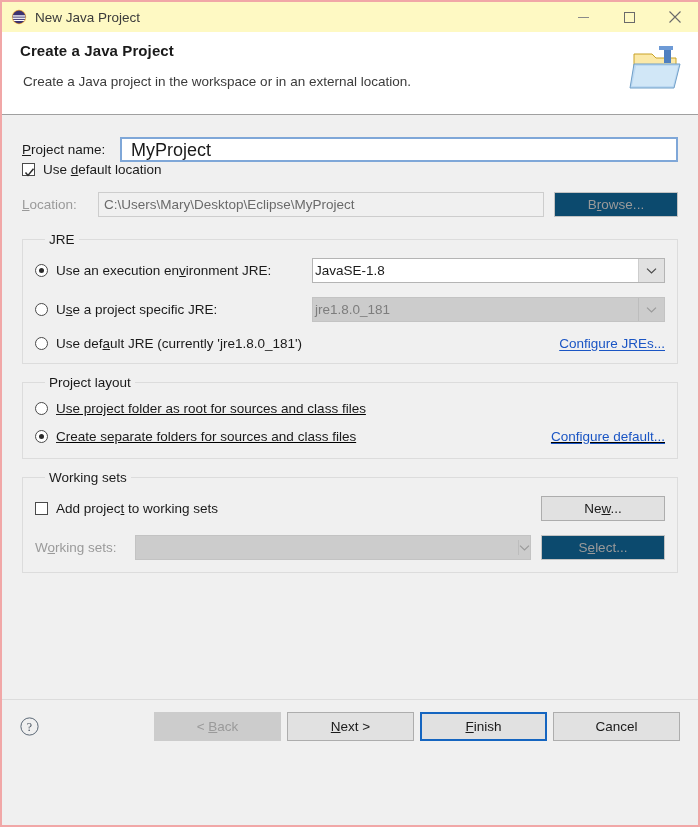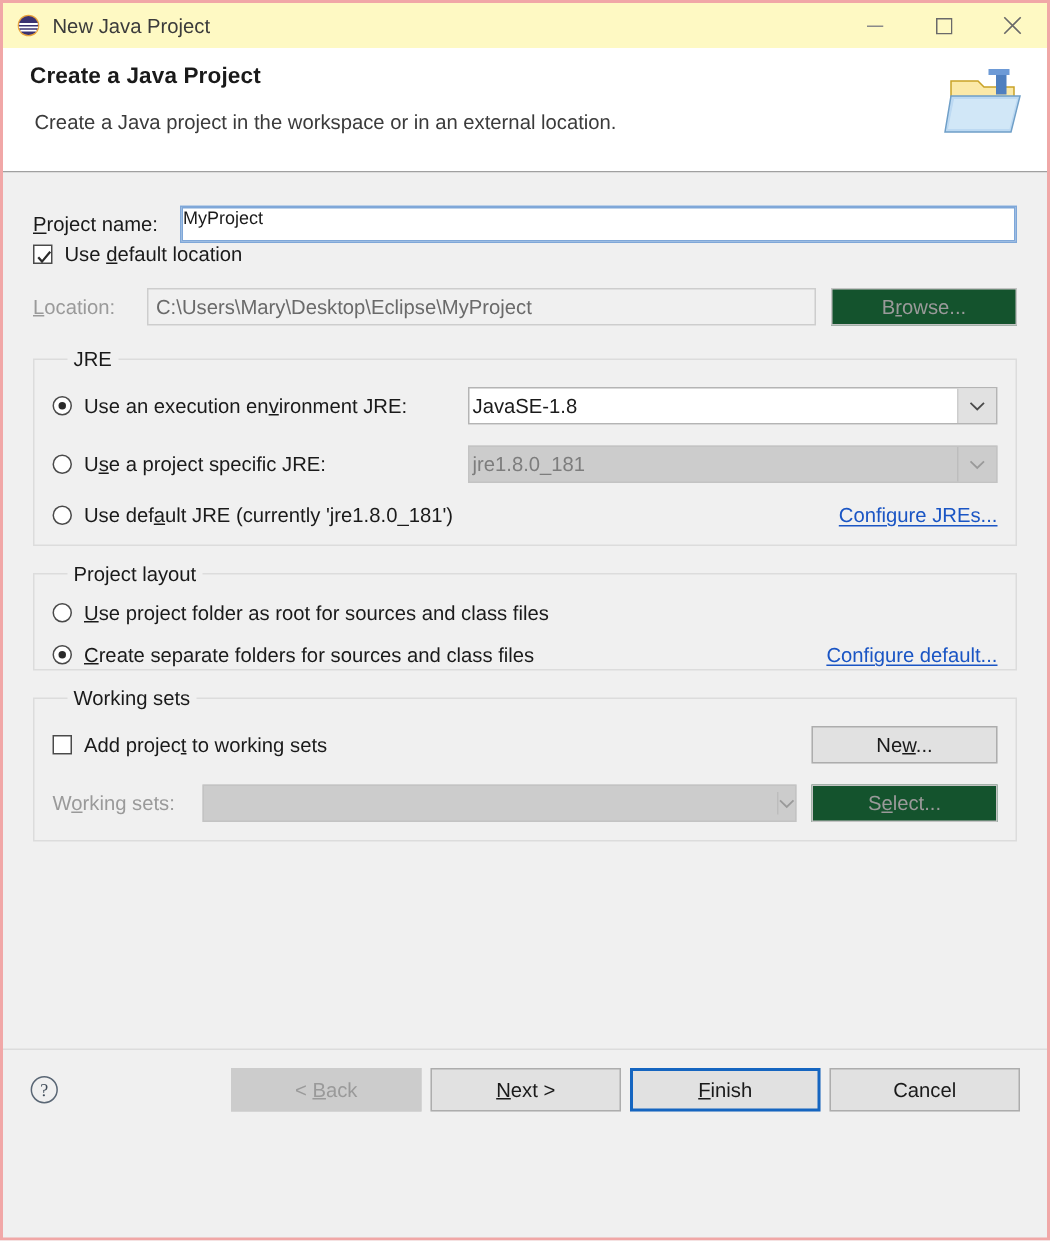--- a/index.html
+++ b/index.html
@@ -103,24 +103,24 @@
   
   .pname-row { }
   .pname-label { width: 98px; }
   .textfield {
     flex: 1 1 auto;
     height: 25px;
     background: #ffffff;
     border: 1px solid #7fa7d8;
     outline: 1px solid #7fa7d8;
     outline-offset: -2px;
-    font-size: 12px;
-    color: #1a1a1a;
-    display: flex; align-items: flex-start;
-    padding-left: 1px;
+    font-size: 18px;
+    color: #1a1a1a;
+    display: flex; align-items: flex-end;
+    padding-left: 10px;
   }
 
   
   .cb {
     width: 13px; height: 13px;
     background: #ffffff;
     border: 1px solid #4a4a4a;
     position: relative;
     flex: 0 0 auto;
     margin-right: 8px;
@@ -149,21 +149,21 @@
   .btn {
     height: 25px;
     min-width: 124px;
     background: #e1e1e1;
     border: 1px solid #adadad;
     font-size: 13.5px;
     color: #1a1a1a;
     display: flex; align-items: center; justify-content: center;
     white-space: nowrap;
   }
-  .btn.disabled { background: #14532d; border-color: #c3c3c3; color: #9a9a9a; }
+  .btn.disabled { background: #0c4a6e; border-color: #c3c3c3; color: #9a9a9a; }
 
   
   .group {
     border: 1px solid #dcdcdc;
     position: relative;
     margin-bottom: 18px;
     padding: 18px 12px 12px 12px;
   }
   .group-title {
     position: absolute;
@@ -394,21 +394,21 @@
       <div class="row link-row">
         <span class="lbl" style="display:flex;align-items:center;">
           <span class="radio"></span>
           <span><span>Use def</span><u>a</u><span>ult JRE (currently 'jre1.8.0_181')</span></span>
         </span>
         <span class="spacer"></span>
         <span class="link">Configure JREs...</span>
       </div>
     </div>
 
-    <div class="group" style="padding-bottom:2px;">
+    <div class="group" style="padding-bottom:14px;text-decoration:underline;">
       <span class="group-title">Project layout</span>
 
       <div class="row layout-row">
         <span class="radio"></span>
         <span class="lbl"><u>U</u><span>se project folder as root for sources and class files</span></span>
       </div>
 
       <div class="row link-row">
         <span class="lbl" style="display:flex;align-items:center;">
           <span class="radio">

